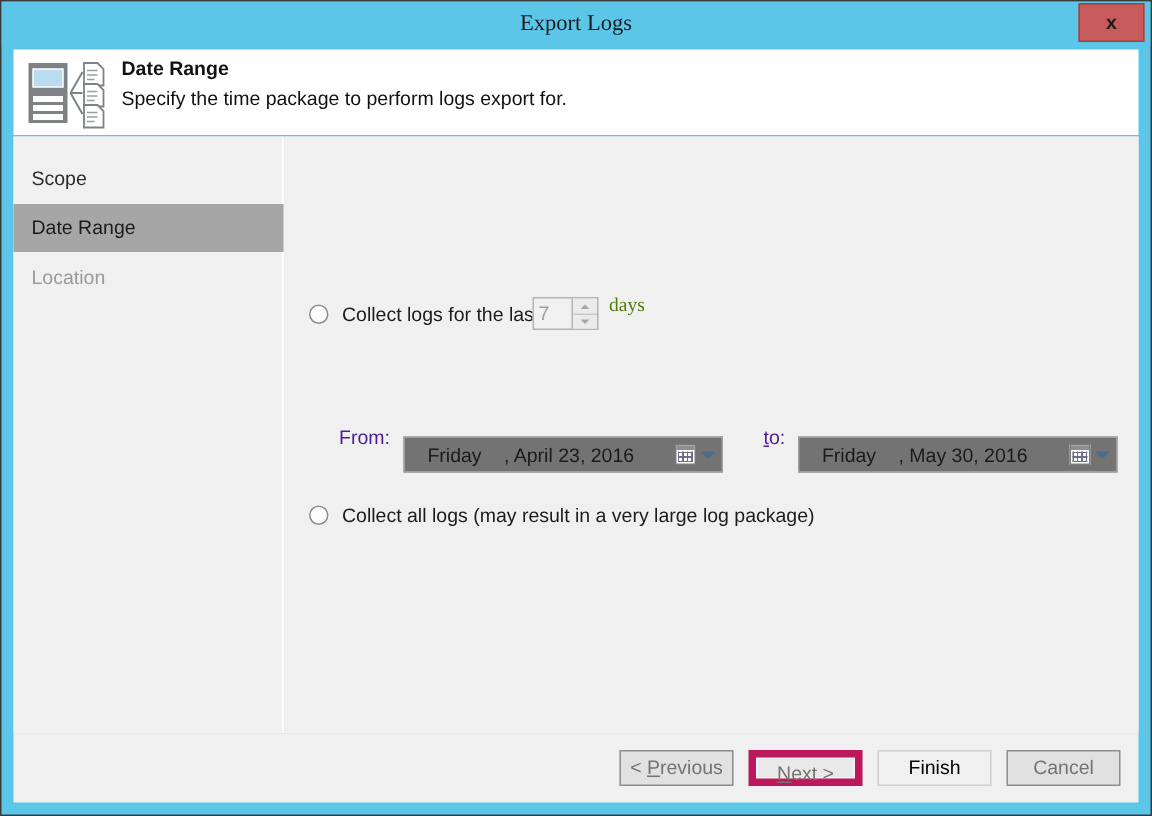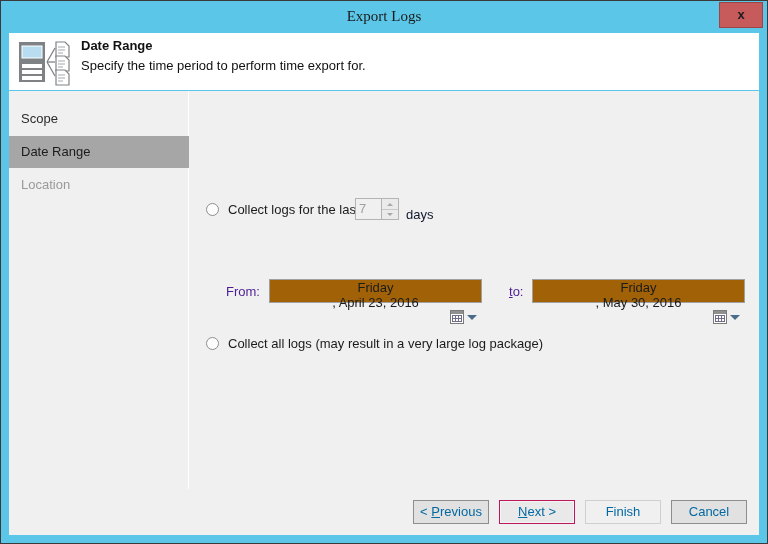--- a/index.html
+++ b/index.html
@@ -183,42 +183,42 @@
   .spin-arrow {
     width: 0; height: 0;
     border-left: 3px solid transparent;
     border-right: 3px solid transparent;
   }
   .spin-up { border-bottom: 3px solid #a8a8a8; }
   .spin-down { border-top: 3px solid #a8a8a8; }
 
   #days-label {
     position: absolute;
-    left: 216px; top: 116px;
-    font-size: 13px;
-    color: #0f172a;
+    left: 216px; top: 104px;
+    font-size: 13px;
+    color: #4d7c0f;
+    font-family: Liberation Serif, serif;
   }
 
   
   .date-label {
     position: absolute;
     font-size: 13px;
     color: #4c1d95;
     top: 193px;
   }
   .date-label u { text-decoration: underline; }
   .datepicker {
     position: absolute;
-    top: 188px;
+    top: 200px;
     height: 24px;
-    background: #a16207;
+    background: #737373;
     border: 1px solid #a0a0a0;
     display: flex;
     align-items: center;
-    flex-direction: column;
   }
   .dp-weekday {
     display: inline-block;
     width: 66px;
     text-align: center;
     font-size: 13px;
     color: #1b1b1b;
   }
   .dp-rest {
     font-size: 13px;
@@ -267,34 +267,34 @@
     width: 750px; height: 46px;
     background: #f0f0f0;
   }
   .btn {
     position: absolute;
     top: 11px;
     width: 76px; height: 24px;
     background: #e1e1e1;
     border: 1px solid #8d8d8d;
     font-size: 13px;
-    color: #0369a1;
+    color: #737373;
     line-height: 22px;
     text-align: center;
     cursor: pointer;
     font-family: "Liberation Sans", sans-serif;
   }
   .btn u { text-decoration: underline; }
   .btn.default {
-    border: 1px solid #be185d;
+    border: 5px solid #be185d;
     background: #e9e9e9;
     box-shadow: inset 0 0 0 1px #f4f4f4;
   }
   .btn.disabled {
-    color: #0369a1;
+    color: #000000;
     background: #f0f0f0;
     border: 1px solid #cfcfcf;
     cursor: default;
   }
 </style>
 </head>
 <body>
 
 <div id="window">
 
@@ -322,21 +322,21 @@
           <path d="M39 32 h9 l4 4 v11 h-13 z"></path>
         </g>
         <g stroke="#9aa0a4" stroke-width="0.9">
           <path d="M41 9 h7 M41 12 h7 M41 15 h5"></path>
           <path d="M41 23 h7 M41 26 h7 M41 29 h5"></path>
           <path d="M41 37 h7 M41 40 h7 M41 43 h5"></path>
         </g>
       </svg>
     </div>
     <div id="header-title">Date Range</div>
-    <div id="header-desc">Specify the time period to perform time export for.</div>
+    <div id="header-desc">Specify the time package to perform logs export for.</div>
   </div>
 
   <div id="body">
 
     <div id="sidebar">
       <div class="side-item" style="top:12px;">Scope</div>
       <div class="side-item selected" style="top:45px;">Date Range</div>
       <div class="side-item disabled" style="top:78px;">Location</div>
     </div>
 

